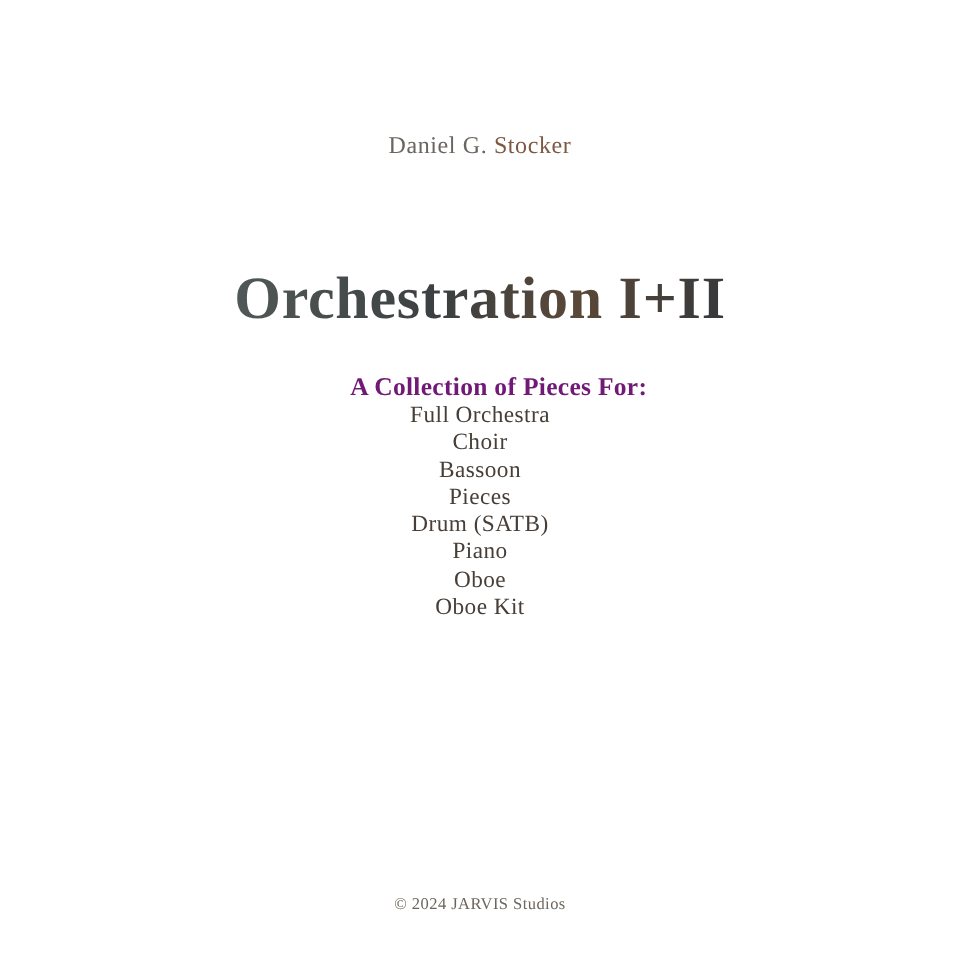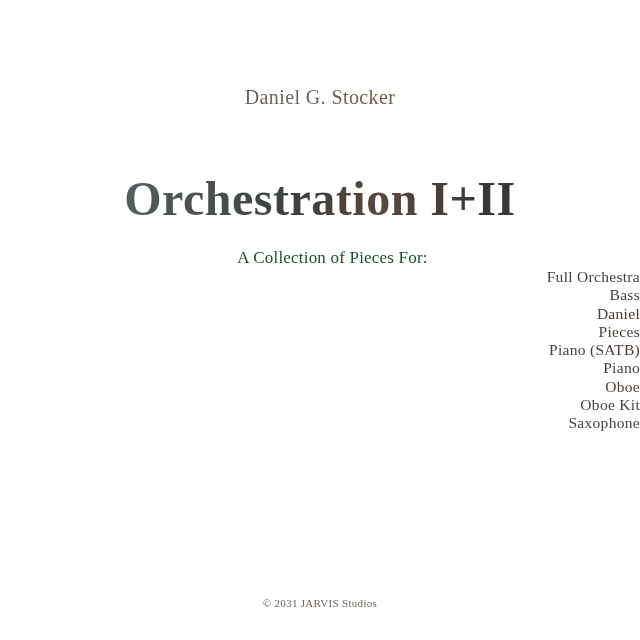--- a/index.html
+++ b/index.html
@@ -16,32 +16,32 @@
     overflow: hidden;
   }
   .centered {
     position: absolute;
     left: 0;
     width: 100%;
     text-align: center;
   }
   .author {
     top: 88px;
-    font-size: 20px;
+    font-size: 16px;
     line-height: 19px;
     color: #6b655f;
     letter-spacing: 0.4px;
   }
   .author-last {
     color: #7d5843;
   }
   .title {
     top: 176px;
     margin: 0;
-    font-size: 48px;
+    font-size: 40px;
     line-height: 46px;
     font-weight: 700;
     letter-spacing: 0.5px;
     color: #3e3731;
   }
   @supports ((-webkit-background-clip: text) or (background-clip: text)) {
     .title {
       background: linear-gradient(100deg,
         #6a3a26 0%,
         #566066 16%,
@@ -55,35 +55,34 @@
       color: transparent;
     }
   }
   .collection {
     top: 248px;
     color: #473e37;
   }
   .collection-heading {
     font-size: 17px;
     line-height: 19px;
-    font-weight: 400;
-    color: #14532d;
+    font-weight: 700;
+    color: #701a75;
     letter-spacing: 0.2px;
     padding-left: 25px;
   }
   .instrument-list {
     list-style: none;
     margin: 1px 0 0 0;
     padding: 0;
   }
   .instrument-list li {
     font-size: 15.5px;
     line-height: 18.3px;
     letter-spacing: 0.3px;
-    text-align: right;
   }
   .footer {
     top: 596px;
     font-size: 11px;
     line-height: 14px;
     color: #6e665e;
     letter-spacing: 0.3px;
   }
 </style>
 </head>
@@ -95,26 +94,25 @@
     <span>Daniel G.</span>
     <span class="author-last">Stocker</span>
   </div>
 
   <h1 class="centered title">Orchestration I+II</h1>
 
   <div class="centered collection">
     <div class="collection-heading">A Collection of Pieces For:</div>
     <ul class="instrument-list" id="instrument-list">
         <li>Full Orchestra</li>
-        <li>Bass</li>
-        <li>Daniel</li>
+        <li>Choir</li>
+        <li>Bassoon</li>
         <li>Pieces</li>
-        <li>Piano (SATB)</li>
+        <li>Drum (SATB)</li>
         <li>Piano</li>
         <li>Oboe</li>
         <li>Oboe Kit</li>
-        <li>Saxophone</li>
       </ul>
   </div>
 
-  <div class="centered footer">© 2031 JARVIS Studios</div>
+  <div class="centered footer">© 2024 JARVIS Studios</div>
 
 </div>
 
 </body></html>

